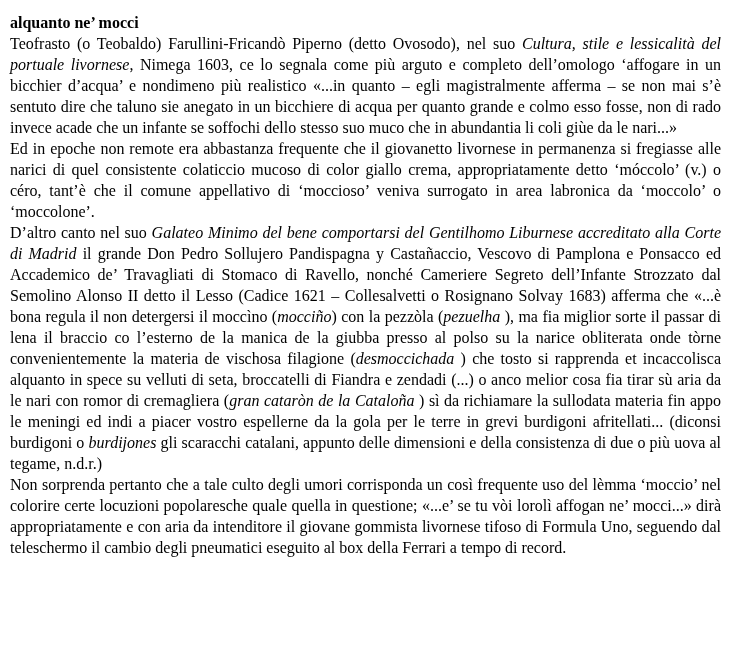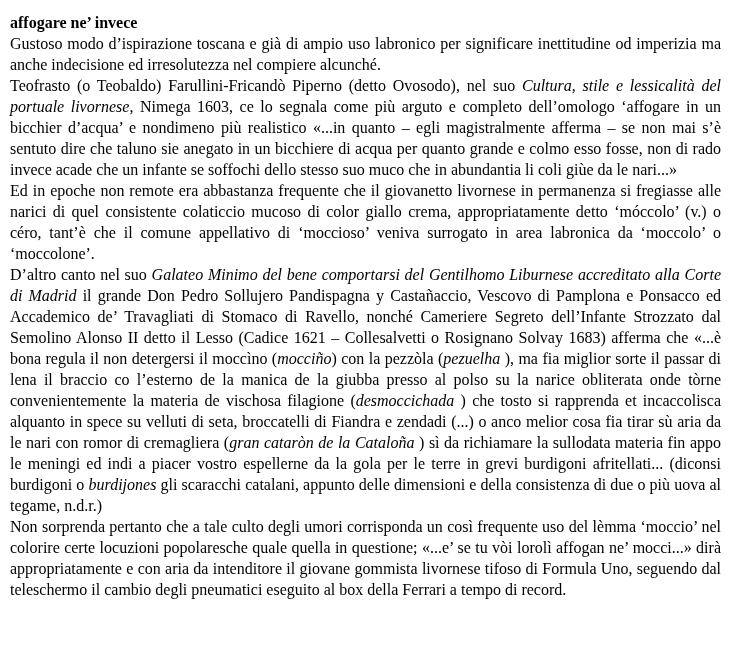--- a/index.html
+++ b/index.html
@@ -33,21 +33,20 @@
     text-align: justify;
   }
   .it {
     font-style: italic;
   }
 </style>
 </head>
 <body>
 
 <div class="page">
-  <p class="entry-title">affogare ne’ invece</p>
+  <p class="entry-title">alquanto ne’ mocci</p>
   <div>
-      <p class="para"><span>Gustoso modo d’ispirazione toscana e già di ampio uso labronico per significare inettitudine od imperizia ma anche indecisione ed irresolutezza nel compiere alcunché.</span></p>
       <p class="para"><span>Teofrasto (o Teobaldo) Farullini-Fricandò Piperno (detto Ovosodo), nel suo </span><span class="it">Cultura, stile e lessicalità del portuale livornese</span><span>, Nimega 1603, ce lo segnala come più arguto e completo dell’omologo ‘affogare in un bicchier d’acqua’ e nondimeno più realistico «...in quanto – egli magistralmente afferma – se non mai s’è sentuto dire che taluno sie anegato in un bicchiere di acqua per quanto grande e colmo esso fosse, non di rado invece acade che un infante se soffochi dello stesso suo muco che in abundantia li coli giùe da le nari...»</span></p>
       <p class="para"><span>Ed in epoche non remote era abbastanza frequente che il giovanetto livornese in permanenza si fregiasse alle narici di quel consistente colaticcio mucoso di color giallo crema, appropriatamente detto ‘móccolo’ (v.) o céro, tant’è che il comune appellativo di ‘moccioso’ veniva surrogato in area labronica da ‘moccolo’ o ‘moccolone’.</span></p>
       <p class="para"><span>D’altro canto nel suo </span><span class="it">Galateo Minimo del bene comportarsi del Gentilhomo Liburnese accreditato alla Corte di Madrid</span><span> il grande Don Pedro Sollujero Pandispagna y Castañaccio, Vescovo di Pamplona e Ponsacco ed Accademico de’ Travagliati di Stomaco di Ravello, nonché Cameriere Segreto dell’Infante Strozzato dal Semolino Alonso II detto il Lesso (Cadice 1621 – Collesalvetti o Rosignano Solvay 1683) afferma che «...è bona regula il non detergersi il moccìno (</span><span class="it">mocciño</span><span>) con la pezzòla (</span><span class="it">pezuelha</span><span> ), ma fia miglior sorte il passar di lena il braccio co l’esterno de la manica de la giubba presso al polso su la narice obliterata onde tòrne convenientemente la materia de vischosa filagione (</span><span class="it">desmoccichada</span><span> ) che tosto si rapprenda et incaccolisca alquanto in spece su velluti di seta, broccatelli di Fiandra e zendadi (...) o anco melior cosa fia tirar sù aria da le nari con romor di cremagliera (</span><span class="it">gran cataròn de la Cataloña</span><span> ) sì da richiamare la sullodata materia fin appo le meningi ed indi a piacer vostro espellerne da la gola per le terre in grevi burdigoni afritellati... (diconsi burdigoni o </span><span class="it">burdijones</span><span> gli scaracchi catalani, appunto delle dimensioni e della consistenza di due o più uova al tegame, n.d.r.)</span></p>
       <p class="para"><span>Non sorprenda pertanto che a tale culto degli umori corrisponda un così frequente uso del lèmma ‘moccio’ nel colorire certe locuzioni popolaresche quale quella in questione; «...e’ se tu vòi lorolì affogan ne’ mocci...» dirà appropriatamente e con aria da intenditore il giovane gommista livornese tifoso di Formula Uno, seguendo dal teleschermo il cambio degli pneumatici eseguito al box della Ferrari a tempo di record.</span></p>
     </div>
 </div>
 
 </body></html>

